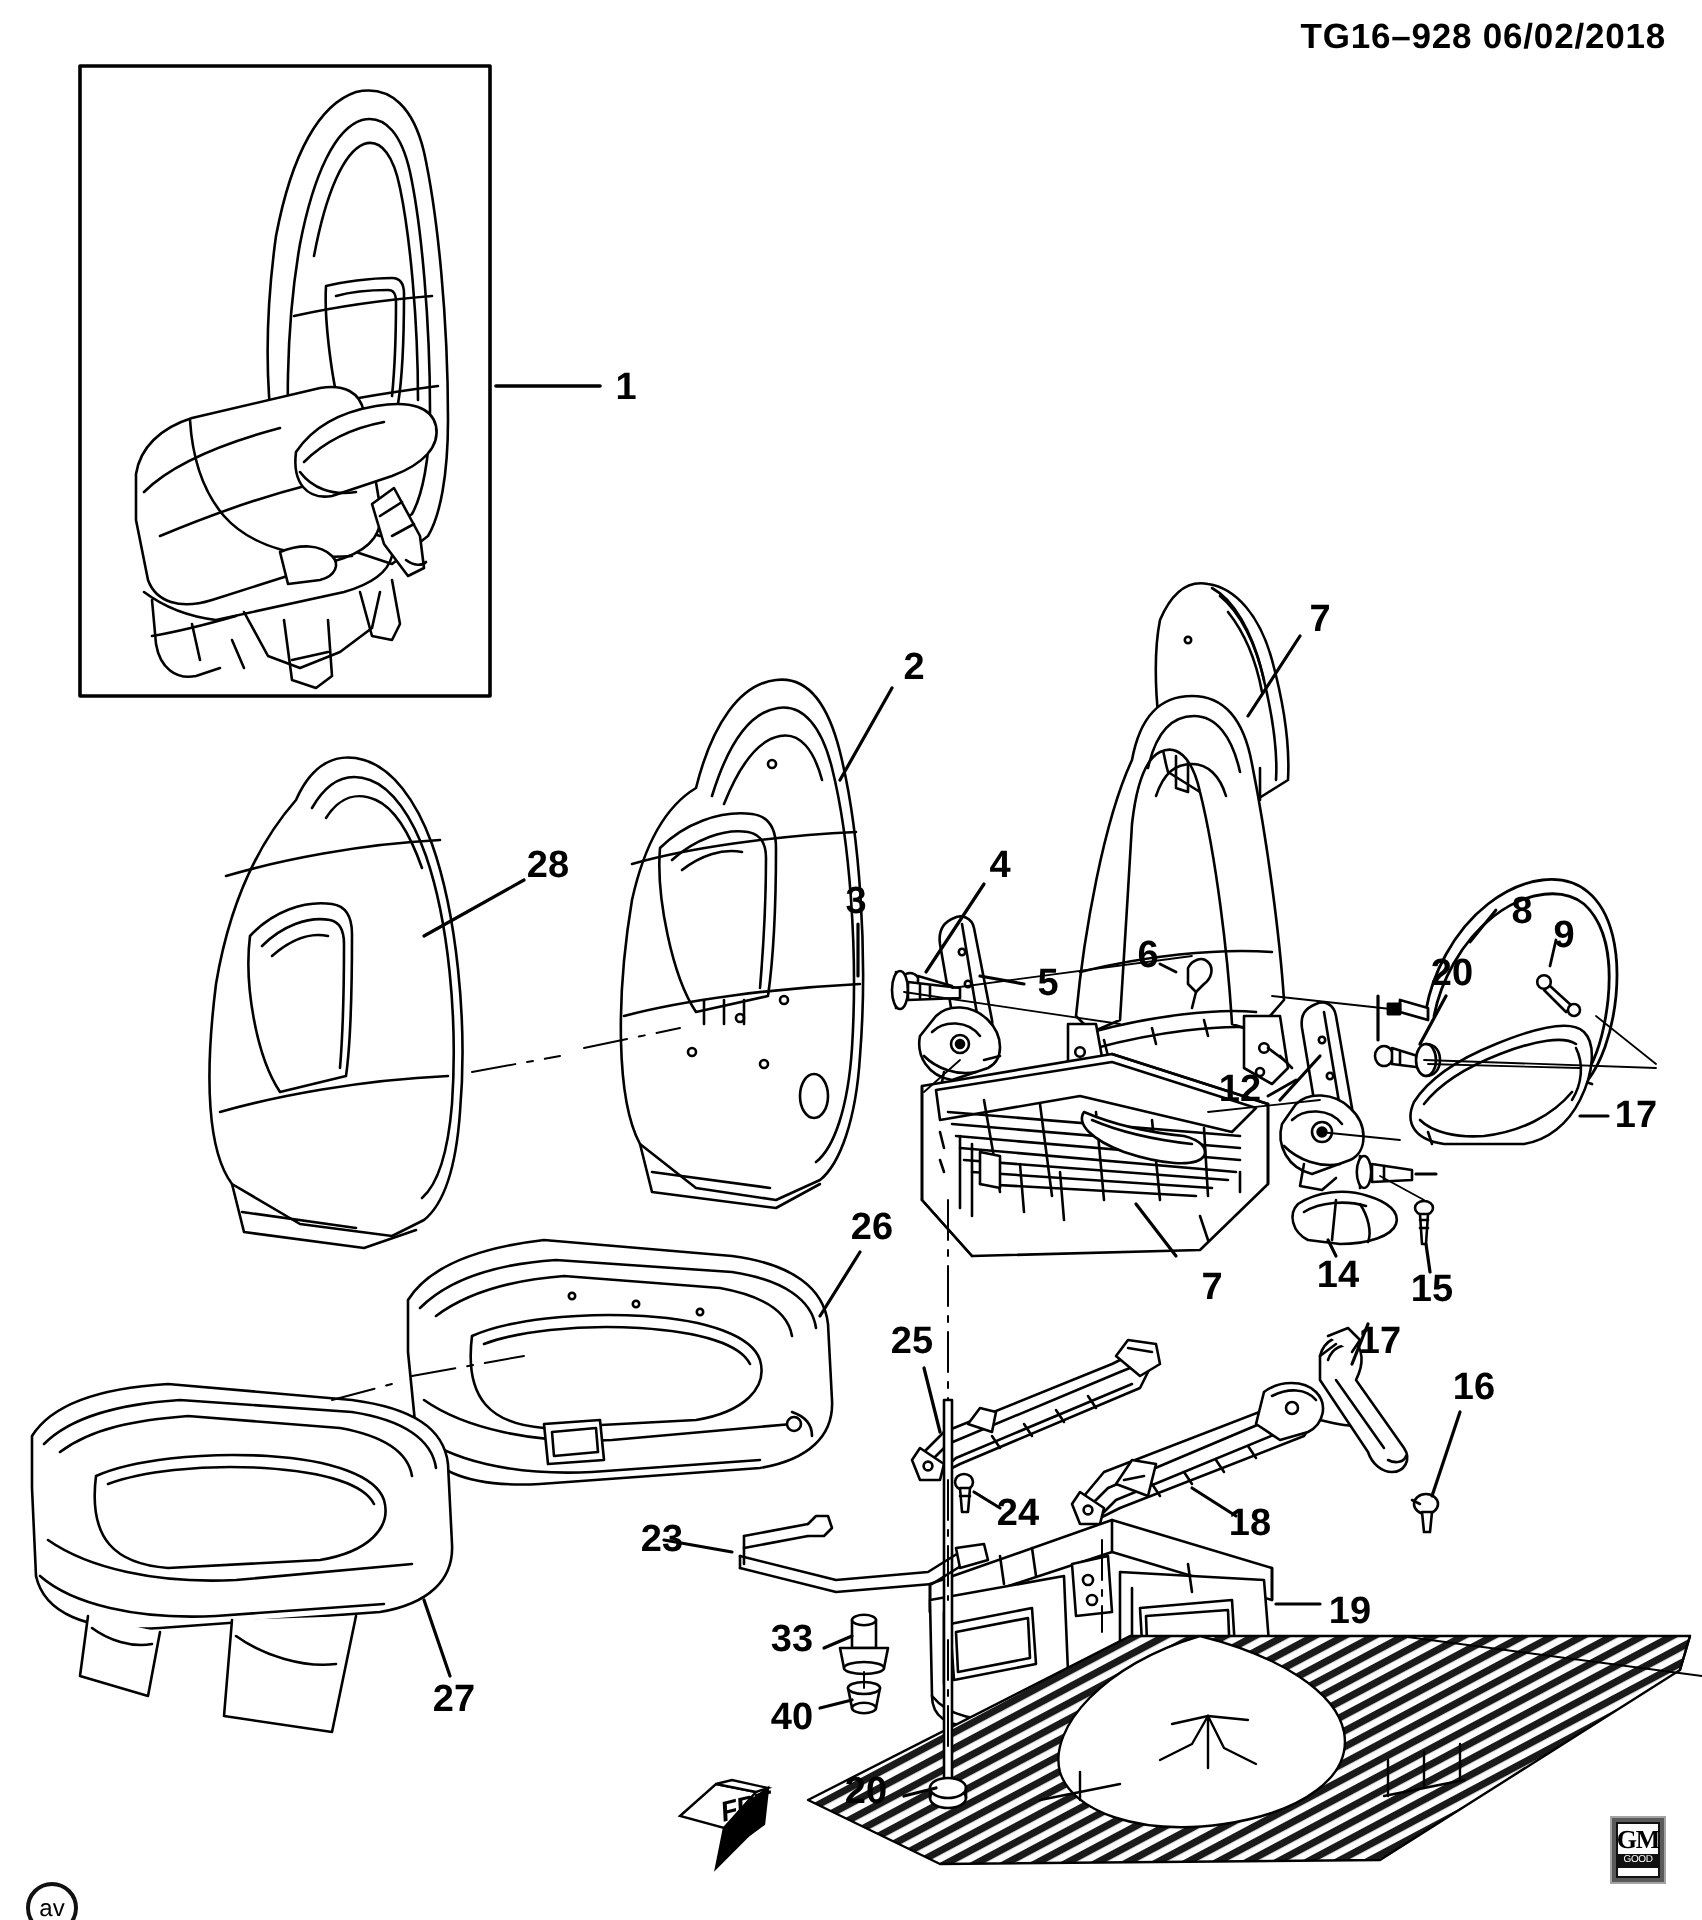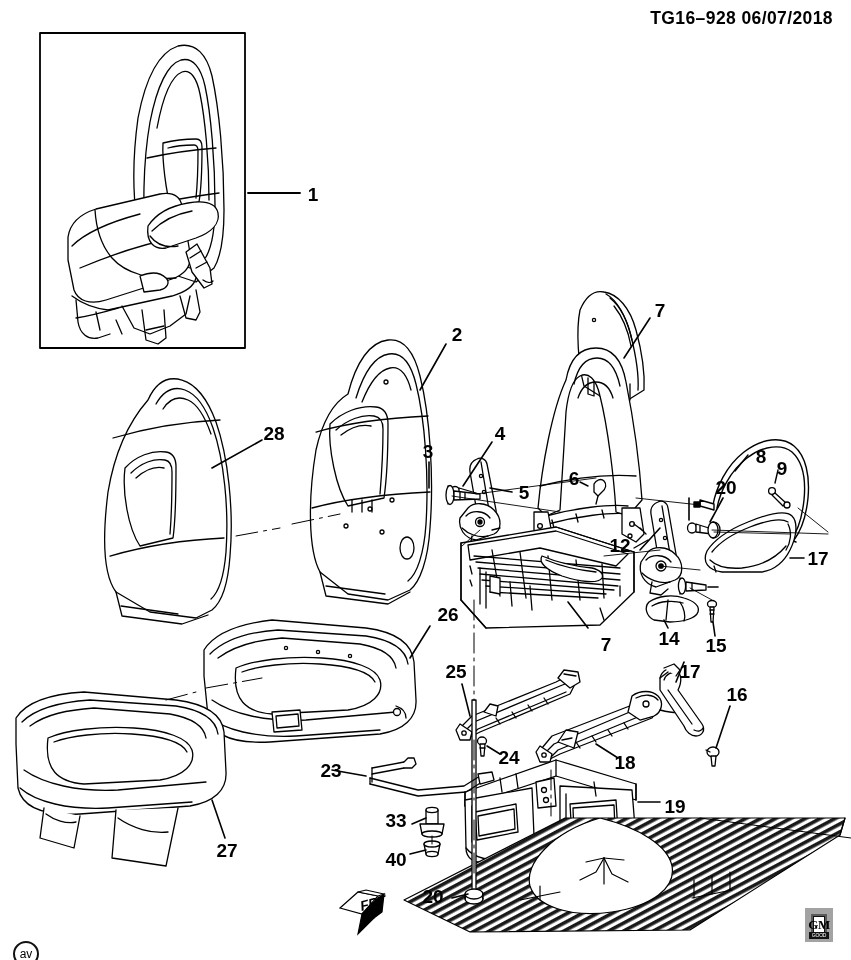--- a/index.html
+++ b/index.html
@@ -44,21 +44,21 @@
     white-space: nowrap;
     transform: translate(-50%, -50%);
   }
   .gm-badge {
     position: absolute;
     left: 805px;
     top: 908px;
     width: 28px;
     height: 34px;
     background: #5a5a5a;
-    border: 6px solid #a3a3a3;
+    border: 1px solid #a3a3a3;
     box-sizing: border-box;
     padding: 2px;
   }
   .gm-inner {
     width: 100%;
     height: 100%;
     background: #ffffff;
     border: 1px solid #111;
     box-sizing: border-box;
     display: flex;
@@ -111,21 +111,21 @@
     font-style: italic;
     transform: rotate(-14deg);
     letter-spacing: -0.5px;
   }
 </style>
 </head>
 <body>
 
 <div id="page">
 
-  <div class="hdr">TG16–928  06/07/2018</div>
+  <div class="hdr">TG16–928  06/02/2018</div>
 
   <svg id="diagram-svg" viewBox="0 0 851 960">
     <defs>
       <pattern id="floorRib" patternUnits="userSpaceOnUse" width="7" height="7" patternTransform="rotate(-28)">
         <rect width="7" height="7" fill="#fff"></rect>
         <rect width="7" height="3.6" fill="#1a1a1a"></rect>
       </pattern>
       <clipPath id="clipFloor">
         <path d="M404,900 L565,818 L845,818 L840,835 L690,930 L470,932 Z"></path>
       </clipPath>
@@ -710,21 +710,21 @@
   <div class="callout" style="left:737px; top:694px;">16</div>
   <div class="callout" style="left:690px; top:671px;">17</div>
   <div class="callout" style="left:625px; top:762px;">18</div>
   <div class="callout" style="left:675px; top:806px;">19</div>
   <div class="callout" style="left:433px; top:896px;">20</div>
   <div class="callout" style="left:396px; top:859px;">40</div>
   <div class="callout" style="left:396px; top:820px;">33</div>
   <div class="callout" style="left:331px; top:770px;">23</div>
   <div class="callout" style="left:509px; top:757px;">24</div>
   <div class="callout" style="left:456px; top:671px;">25</div>
-  <div class="callout" style="left:448px; top:614px;">26</div>
+  <div class="callout" style="left:436px; top:614px;">26</div>
   <div class="callout" style="left:227px; top:850px;">27</div>
   <div class="callout" style="left:274px; top:433px;">28</div>
 
   <svg style="position:absolute; left:336px; top:888px; width:62px; height:52px;" viewBox="0 0 62 52">
     <g stroke="#000" stroke-width="1.2" fill="#fff">
       <path d="M4,20 L22,4 L42,8 L26,26 Z"></path>
       <path d="M22,4 L30,2 L48,6 L42,8 Z"></path>
       <path d="M26,26 L22,46 L38,30 L40,12 Z" fill="#000"></path>
       <path d="M40,12 L48,6 L46,24 L38,30 Z" fill="#000"></path>
     </g>

